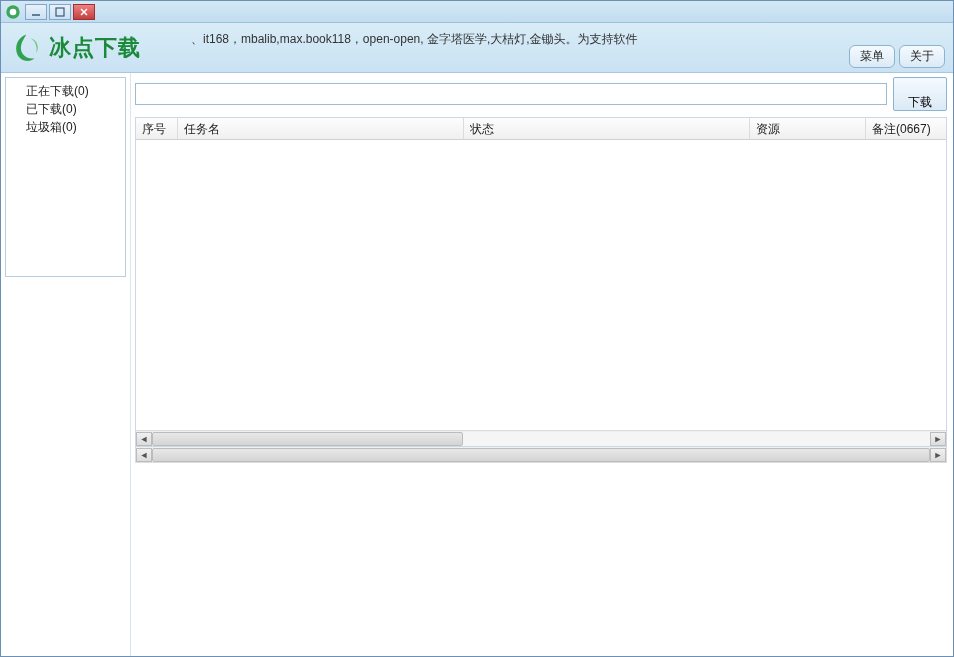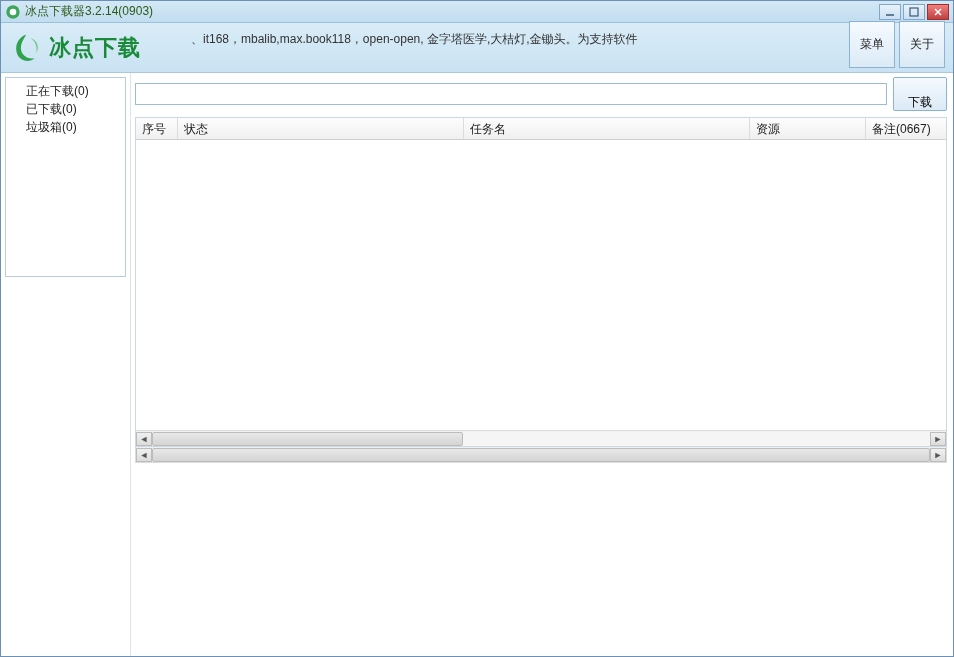--- a/index.html
+++ b/index.html
@@ -58,24 +58,24 @@
 .header-info {
   position: absolute;
   left: 190px; top: 8px;
   color: #333;
   font-size: 12px;
 }
 .header-buttons {
   margin-left: auto; display: flex; gap: 4px; align-self: flex-end; margin-bottom:4px;
 }
 .hbtn {
-  padding: 14px 10px;
+  padding: 2px 10px;
   background: linear-gradient(to bottom, #f5faff 0%, #dbeaf6 100%);
   border: 1px solid #8cb3d0;
-  border-radius: 0;
+  border-radius: 6px;
   cursor: pointer;
   font-size: 12px;
   color: #222;
 }
 
 
 .main { display: flex; height: calc(100% - 72px); }
 .sidebar {
   width: 130px;
   padding: 4px;
@@ -159,21 +159,20 @@
 </head>
 <body>
 
 <div class="titlebar">
   <span class="titlebar-icon">
     <svg viewBox="0 0 24 24">
         <circle cx="12" cy="12" r="10" fill="#3ca65a"></circle>
         <circle cx="12" cy="12" r="5" fill="#fff"></circle>
       </svg>
   </span>
-  <span class="titlebar-title">冰点下载器3.2.14(0903)</span>
   <div class="win-controls">
     <div class="win-btn">
         <svg viewBox="0 0 10 10">
           <line x1="1" y1="8" x2="9" y2="8" stroke="#3a5a78" stroke-width="1.5"></line>
         </svg>
       </div>
     <div class="win-btn">
         <svg viewBox="0 0 10 10">
           <rect x="1" y="1" width="8" height="8" fill="none" stroke="#3a5a78" stroke-width="1.2"></rect>
         </svg>
@@ -215,22 +214,22 @@
 
   <div class="content">
     <div class="url-row">
       <input class="url-input" type="text" value="" style="">
       <button class="dl-btn">下载</button>
     </div>
 
     <div class="table-wrap">
       <div class="table-header">
         <div class="th no">序号</div>
+        <div class="th name">任务名</div>
         <div class="th status">状态</div>
-        <div class="th name">任务名</div>
         <div class="th res">资源</div>
         <div class="th note">备注(0667)</div>
       </div>
       <div class="table-body">
         <div class="hscroll">
           <div class="hs-btn">◄</div>
           <div class="hs-track">
               <div class="hs-thumb"></div>
             </div>
           <div class="hs-btn">►</div>

